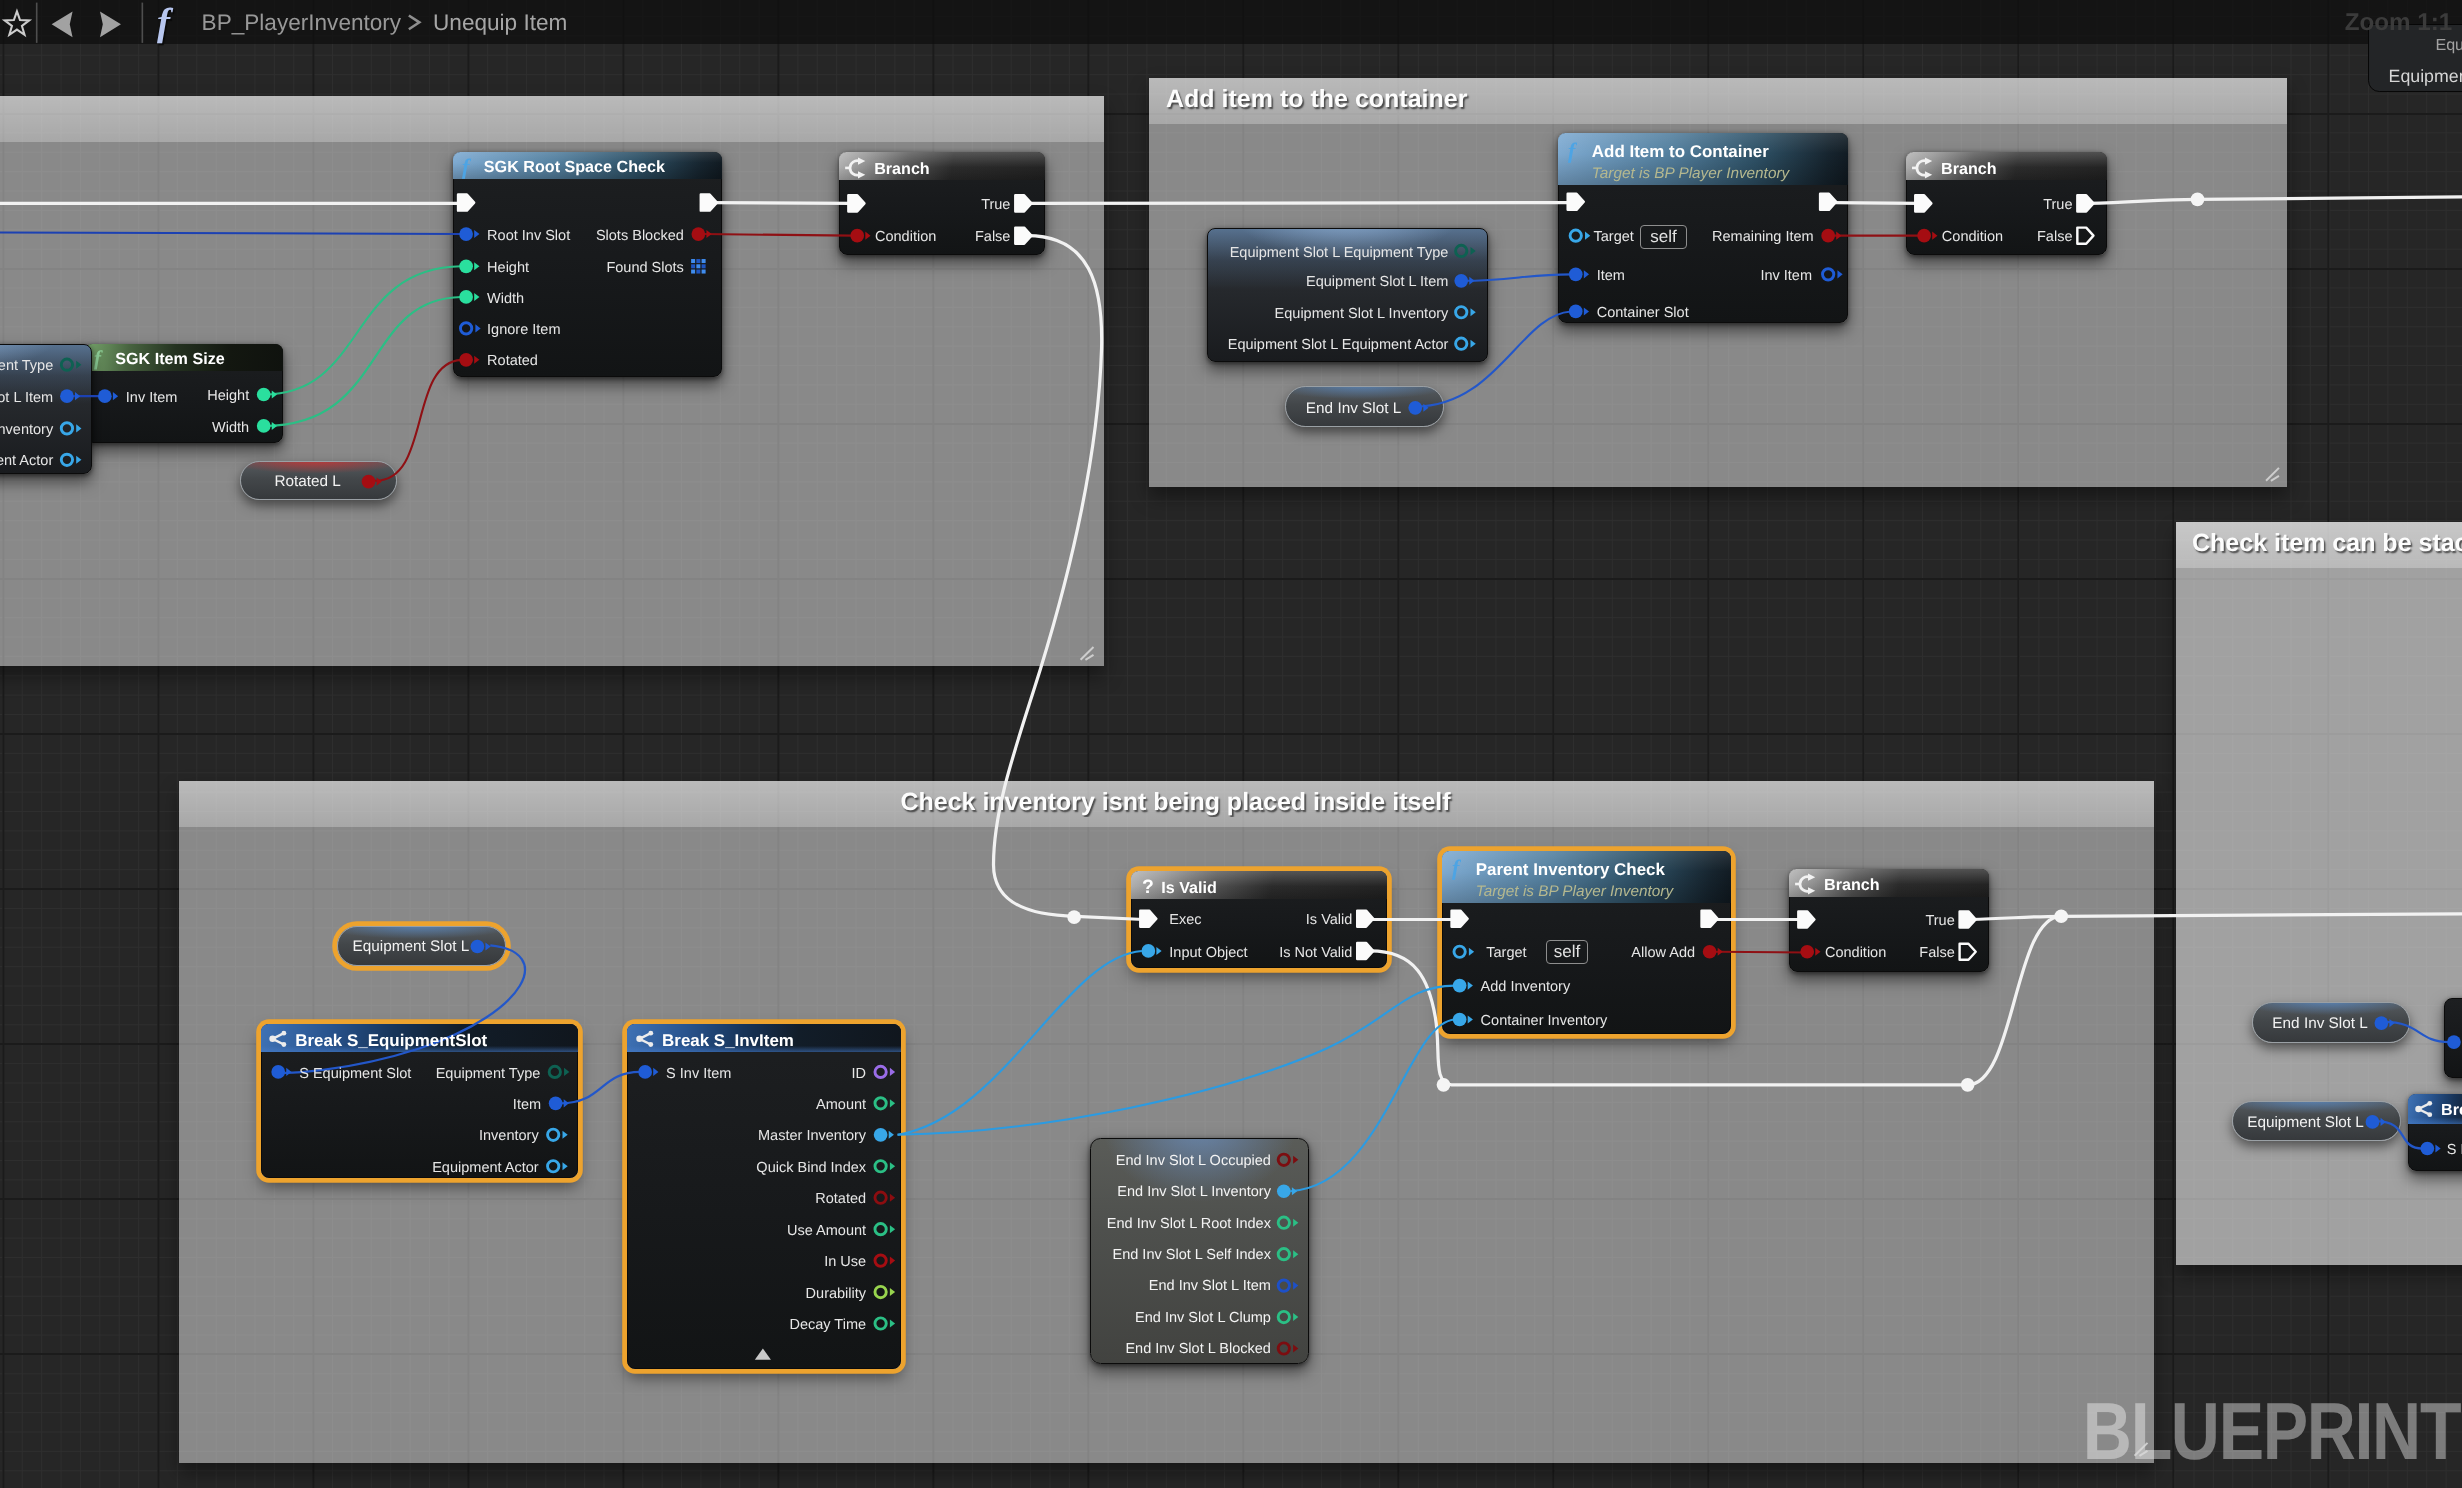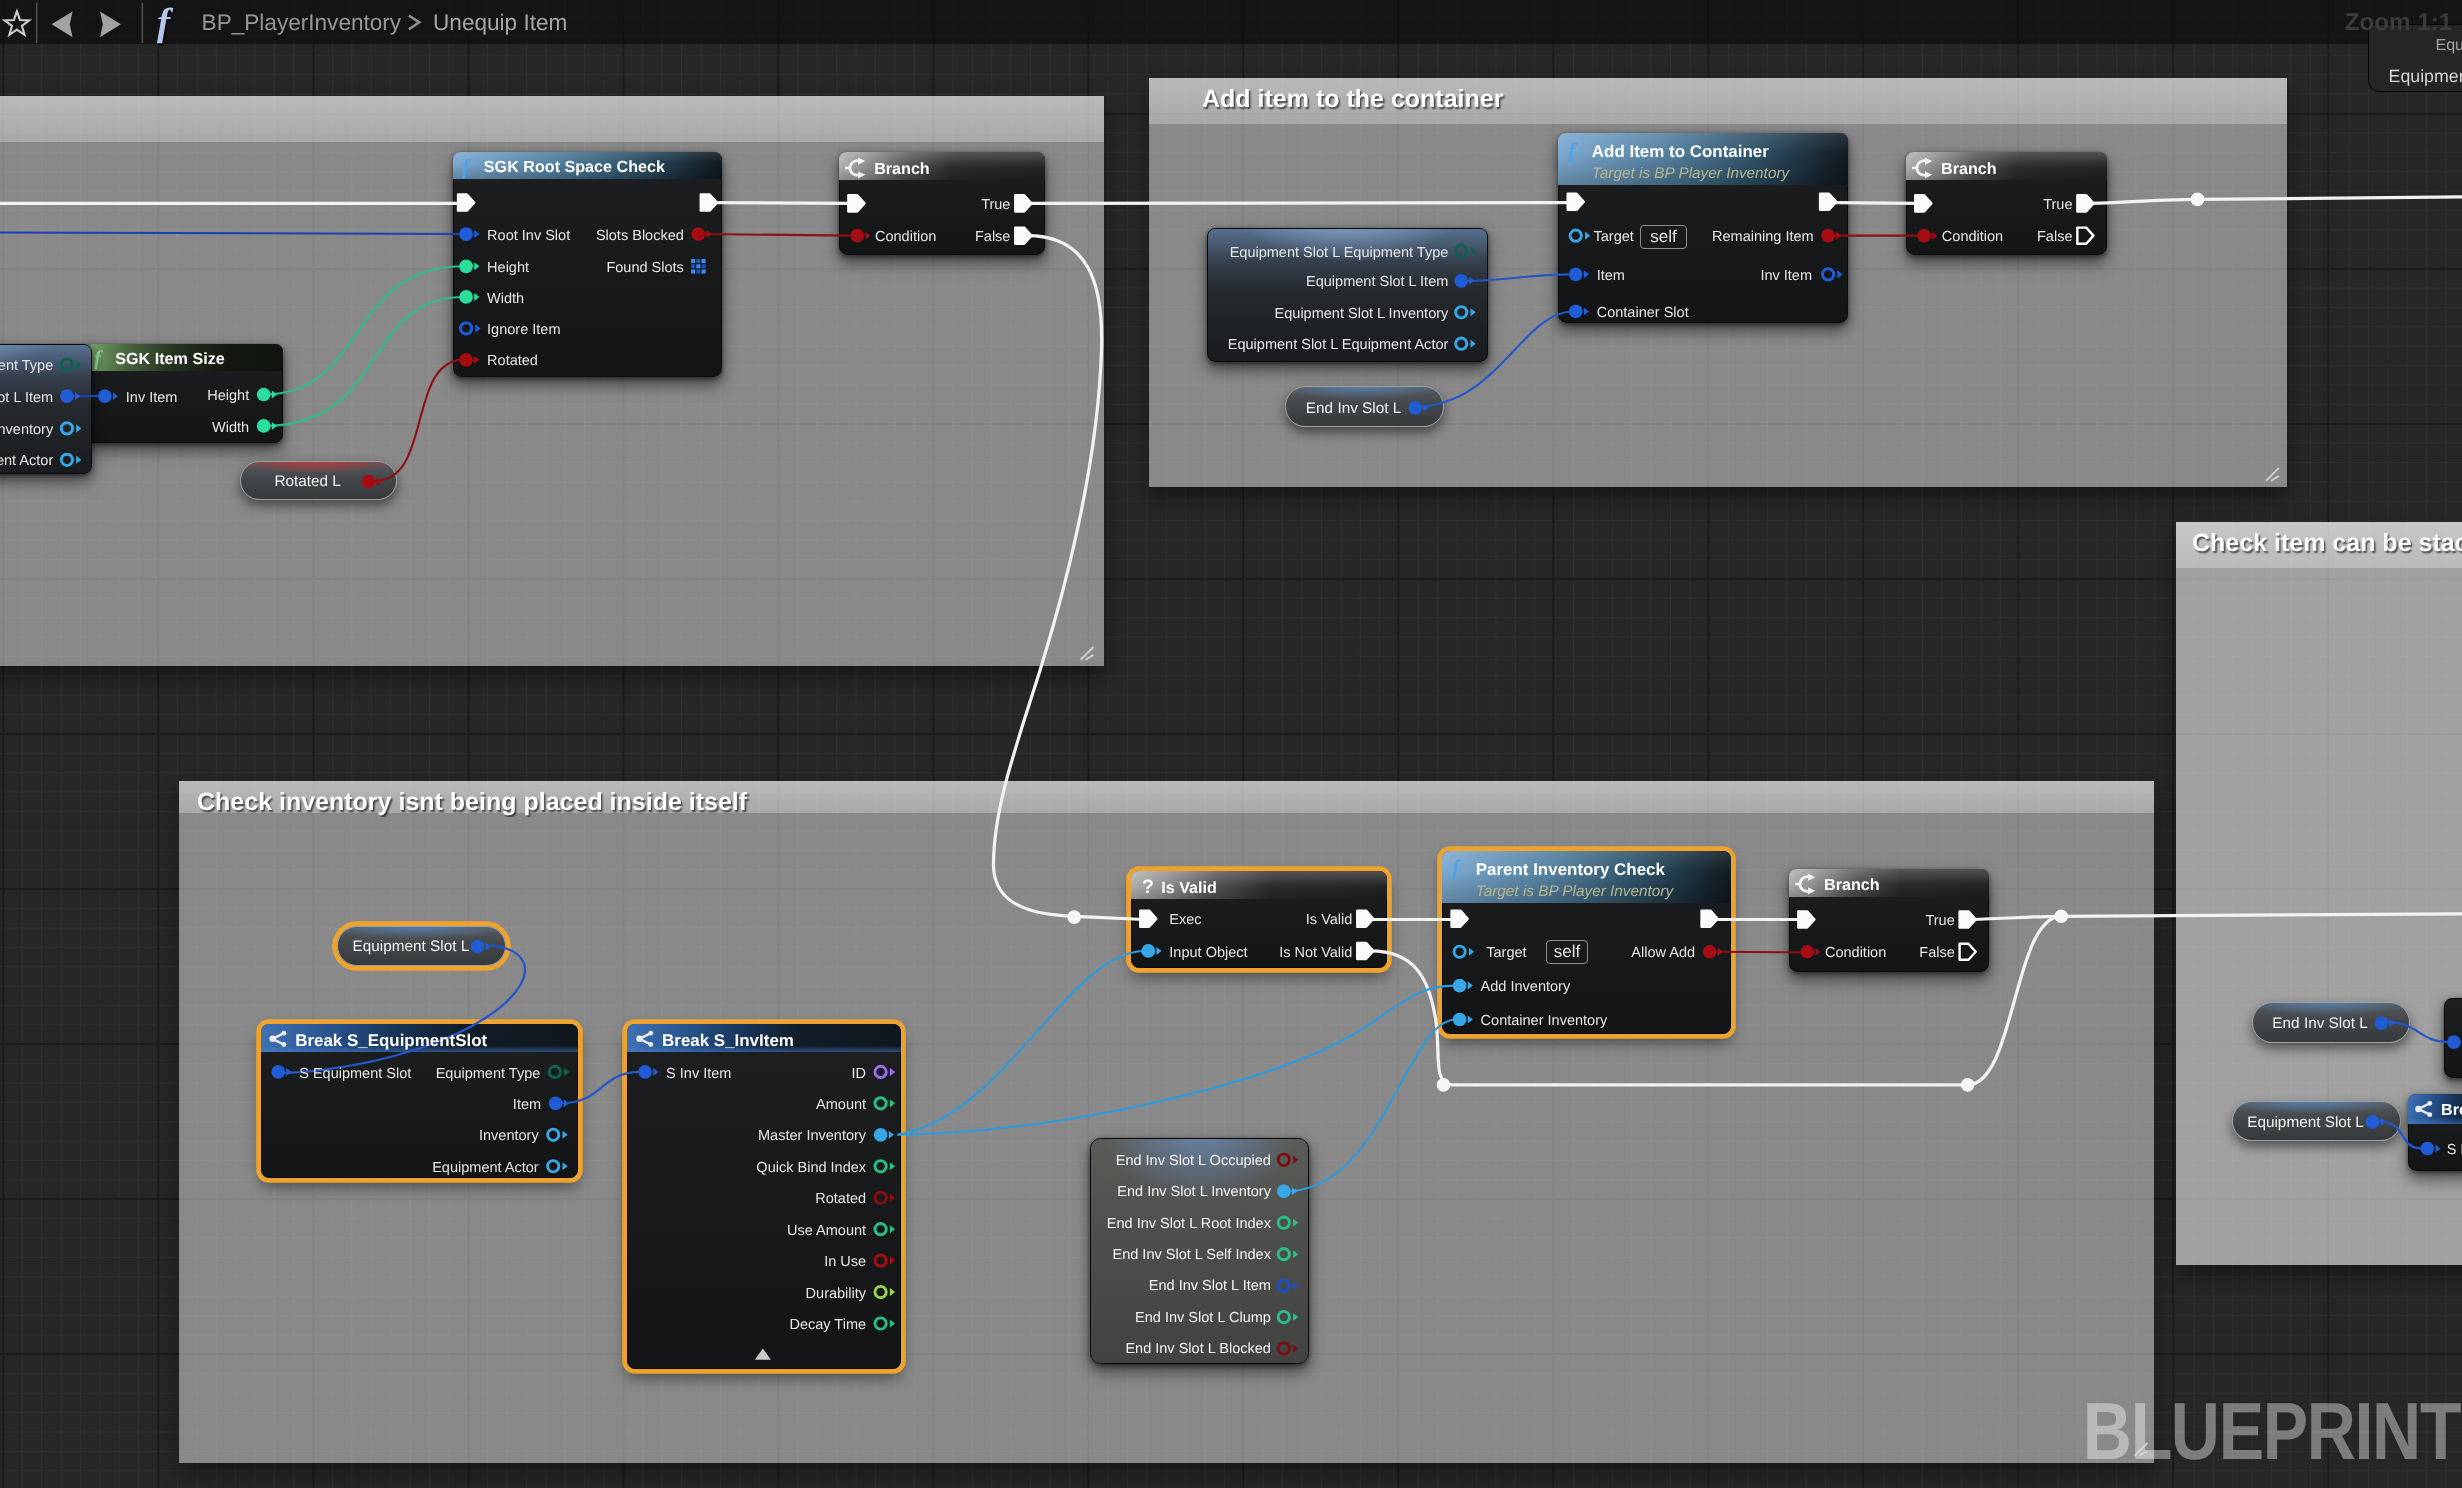--- a/index.html
+++ b/index.html
@@ -8,24 +8,24 @@
 linear-gradient(to right, #1b1b1b 1.6px, transparent 1.6px),
 linear-gradient(to bottom, #1b1b1b 1.6px, transparent 1.6px),
 linear-gradient(to right, #2e2e2e 0.8px, transparent 0.8px),
 linear-gradient(to bottom, #2e2e2e 0.8px, transparent 0.8px);
 background-size:155px 155px,155px 155px,19.4px 19.4px,19.4px 19.4px;
 background-position:2.4px 0px,0px 113px,2.4px 0px,0px 16px;"></div>
 <div style="position:absolute;left:-24px;top:96px;width:1128px;height:570px;background:rgba(255,255,255,0.46);box-shadow:0 9.7px 18px rgba(0,0,0,0.4);"></div>
 <div style="position:absolute;left:-24px;top:96px;width:1128px;height:46px;background:linear-gradient(180deg,rgba(255,255,255,0.41),rgba(255,255,255,0.26));"></div>
 <div style="position:absolute;left:1149px;top:78px;width:1138px;height:409px;background:rgba(255,255,255,0.46);box-shadow:0 9.7px 18px rgba(0,0,0,0.4);"></div>
 <div style="position:absolute;left:1149px;top:78px;width:1138px;height:46px;background:linear-gradient(180deg,rgba(255,255,255,0.41),rgba(255,255,255,0.26));">
-    <span style="display:block;padding:6.5px 0 0 17px;font-size:25px;font-weight:bold;color:#fdfdfd;text-shadow:1.6px 1.6px 1.6px rgba(0,0,0,0.6);white-space:nowrap;overflow:hidden;margin-left:36px;">Add item to the container</span>
+    <span style="display:block;padding:6.5px 0 0 17px;font-size:25px;font-weight:bold;color:#fdfdfd;text-shadow:1.6px 1.6px 1.6px rgba(0,0,0,0.6);white-space:nowrap;overflow:hidden;">Add item to the container</span>
   </div>
 <div style="position:absolute;left:179px;top:781px;width:1975px;height:682px;background:rgba(255,255,255,0.46);box-shadow:0 9.7px 18px rgba(0,0,0,0.4);"></div>
-<div style="position:absolute;left:179px;top:781px;width:1975px;height:32px;background:linear-gradient(180deg,rgba(255,255,255,0.41),rgba(255,255,255,0.26));">
+<div style="position:absolute;left:179px;top:781px;width:1975px;height:46px;background:linear-gradient(180deg,rgba(255,255,255,0.41),rgba(255,255,255,0.26));text-align:center;">
     <span style="display:block;padding:6.5px 0 0 18px;font-size:25px;font-weight:bold;color:#fdfdfd;text-shadow:1.6px 1.6px 1.6px rgba(0,0,0,0.6);white-space:nowrap;overflow:hidden;">Check inventory isnt being placed inside itself</span>
   </div>
 <div style="position:absolute;left:2176px;top:522px;width:316px;height:743px;background:rgba(255,255,255,0.57);box-shadow:0 9.7px 18px rgba(0,0,0,0.4);"></div>
 <div style="position:absolute;left:2176px;top:522px;width:316px;height:46px;background:linear-gradient(180deg,rgba(255,255,255,0.41),rgba(255,255,255,0.26));">
     <span style="display:block;padding:6.5px 0 0 16px;font-size:25px;font-weight:bold;color:#fdfdfd;text-shadow:1.6px 1.6px 1.6px rgba(0,0,0,0.6);white-space:nowrap;overflow:hidden;">Check item can be stacked</span>
   </div>
 <div style="position:absolute;left:453px;top:152px;width:269px;height:225px;background:linear-gradient(180deg,#1d1f21 0%,#17191b 55%,#121415 100%);border-radius:8px;box-shadow:0 7.3px 14.5px rgba(0,0,0,0.5),0 1.6px 4px rgba(0,0,0,0.45);border:0.8px solid #0b0b0b;"></div>
 <div style="position:absolute;left:453px;top:152px;width:269px;height:27px;background:linear-gradient(180deg, rgba(255,255,255,0.10) 0%, rgba(0,0,0,0.0) 40%, rgba(0,0,0,0.22) 100%),linear-gradient(100deg,#7fabd2 0%,#54809f 38%,#2e5166 68%,#16242e 92%,#101920 100%);border-radius:7.3px 7.3px 0 0;"></div>
 <div style="position:absolute;left:462px;top:156px;font-family:'Liberation Serif',serif;font-style:italic;font-weight:bold;font-size:22px;color:#4da4e4;line-height:1;">f</div>
 <div style="position:absolute;left:839px;top:152px;width:206px;height:103px;background:linear-gradient(180deg,#1d1f21 0%,#17191b 55%,#121415 100%);border-radius:8px;box-shadow:0 7.3px 14.5px rgba(0,0,0,0.5),0 1.6px 4px rgba(0,0,0,0.45);border:0.8px solid #0b0b0b;"></div>

